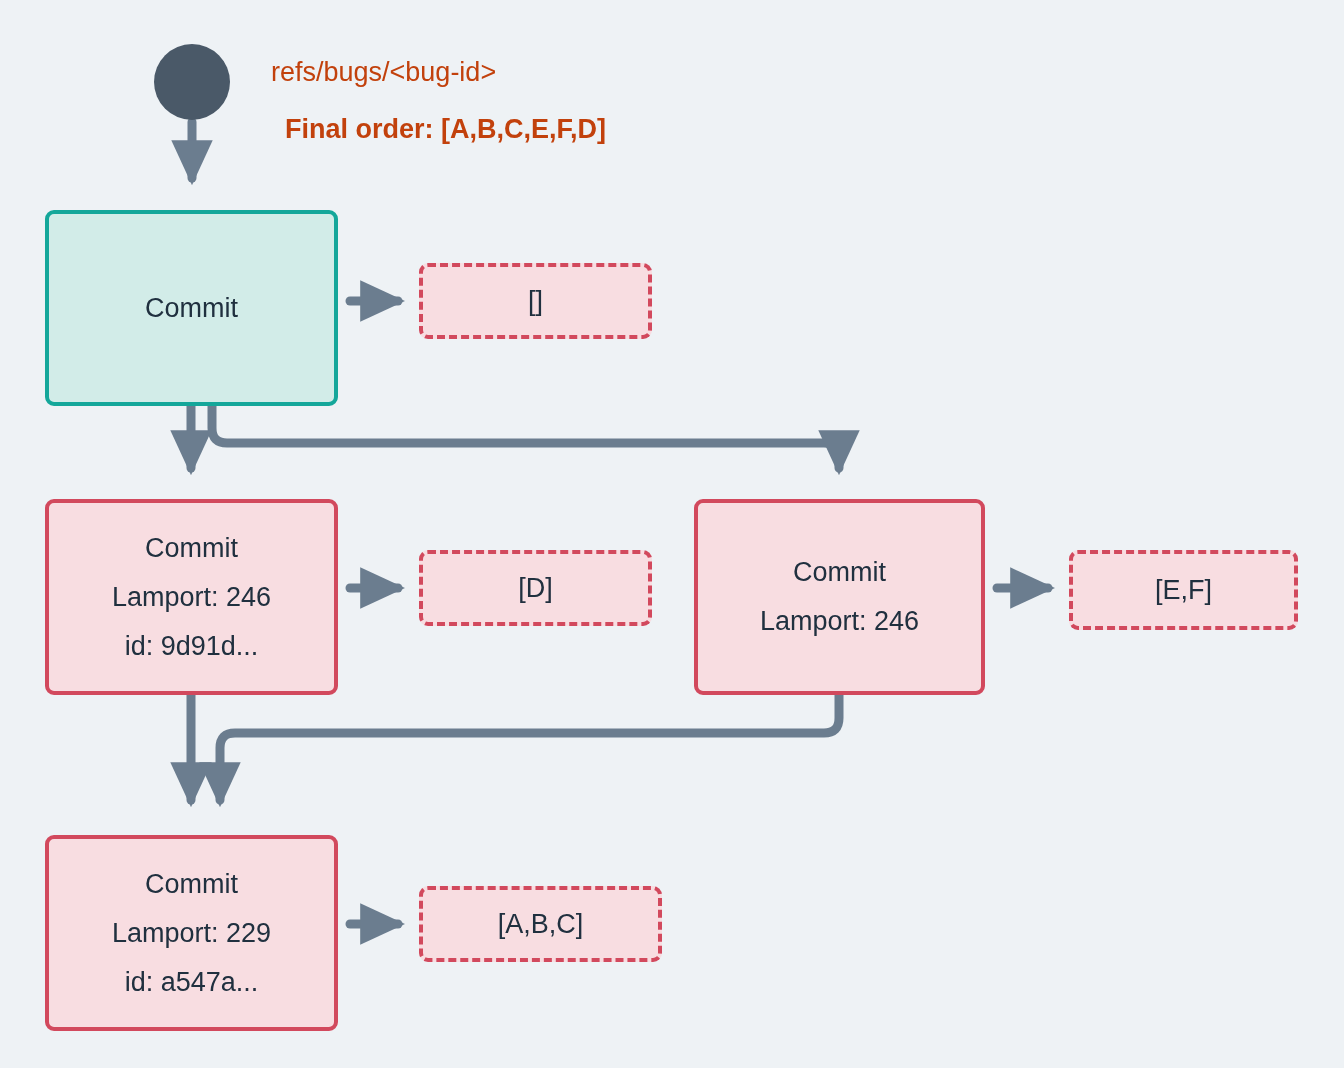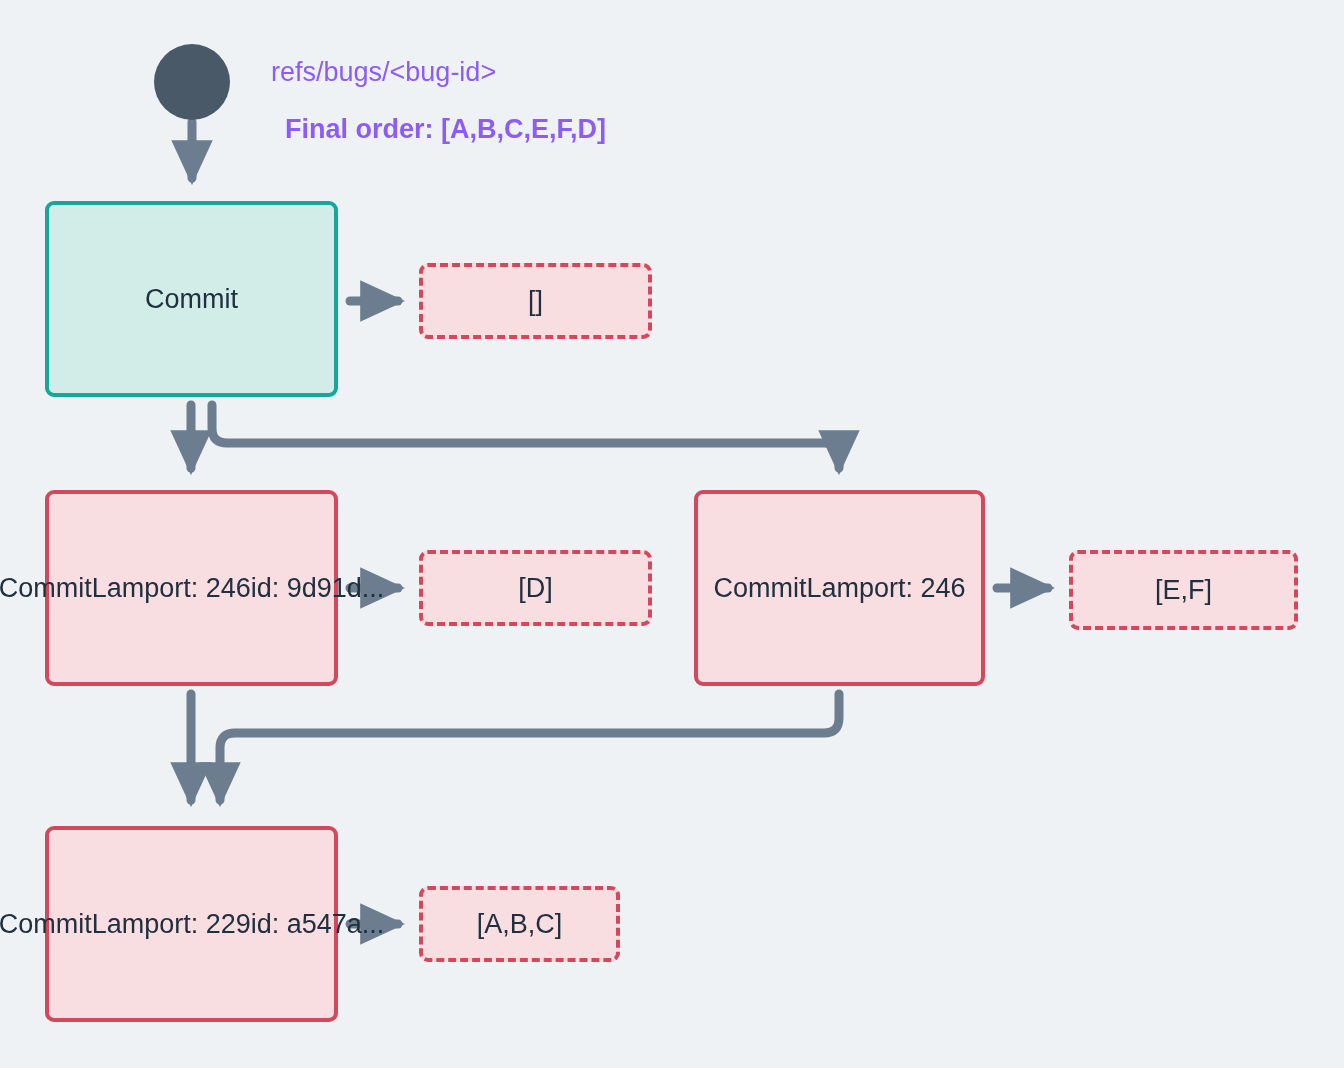--- a/index.html
+++ b/index.html
@@ -32,44 +32,45 @@
   
   .root-circle {
     position: absolute;
     width: 76px;
     height: 76px;
     border-radius: 50%;
     background: #4a5968;
   }
   .root-label {
     position: absolute;
-    color: #8b5cf6;
+    color: #c2410c;
     white-space: nowrap;
   }
   .root-label.line1 {
     font-size: 27px;
     font-weight: 400;
   }
   .root-label.line2 {
     font-size: 27px;
     font-weight: 700;
   }
   
   .commit-box {
     position: absolute;
     box-sizing: border-box;
     border-radius: 9px;
     display: flex;
-    flex-direction: row;
+    flex-direction: column;
     align-items: center;
     justify-content: center;
     text-align: center;
     color: #20303f;
     font-size: 27px;
     line-height: 49px;
+    margin-top: 9px;
   }
   .commit-box.teal {
     background: #d2ece8;
     border: 4px solid #14a79a;
   }
   .commit-box.red {
     background: #f8dde1;
     border: 4px solid #d2495d;
   }
   .commit-box .row {
@@ -153,17 +154,17 @@
   </div>
 
   <div class="op-box" style="left:419px; top:550px; width:233px; height:76px;">
     <span>[D]</span>
   </div>
 
   <div class="op-box" style="left:1069px; top:550px; width:229px; height:80px;">
     <span>[E,F]</span>
   </div>
 
-  <div class="op-box" style="left:419px; top:886px; width:201px; height:76px;">
+  <div class="op-box" style="left:419px; top:886px; width:243px; height:76px;">
     <span>[A,B,C]</span>
   </div>
 
 </div>
 
 </body></html>

